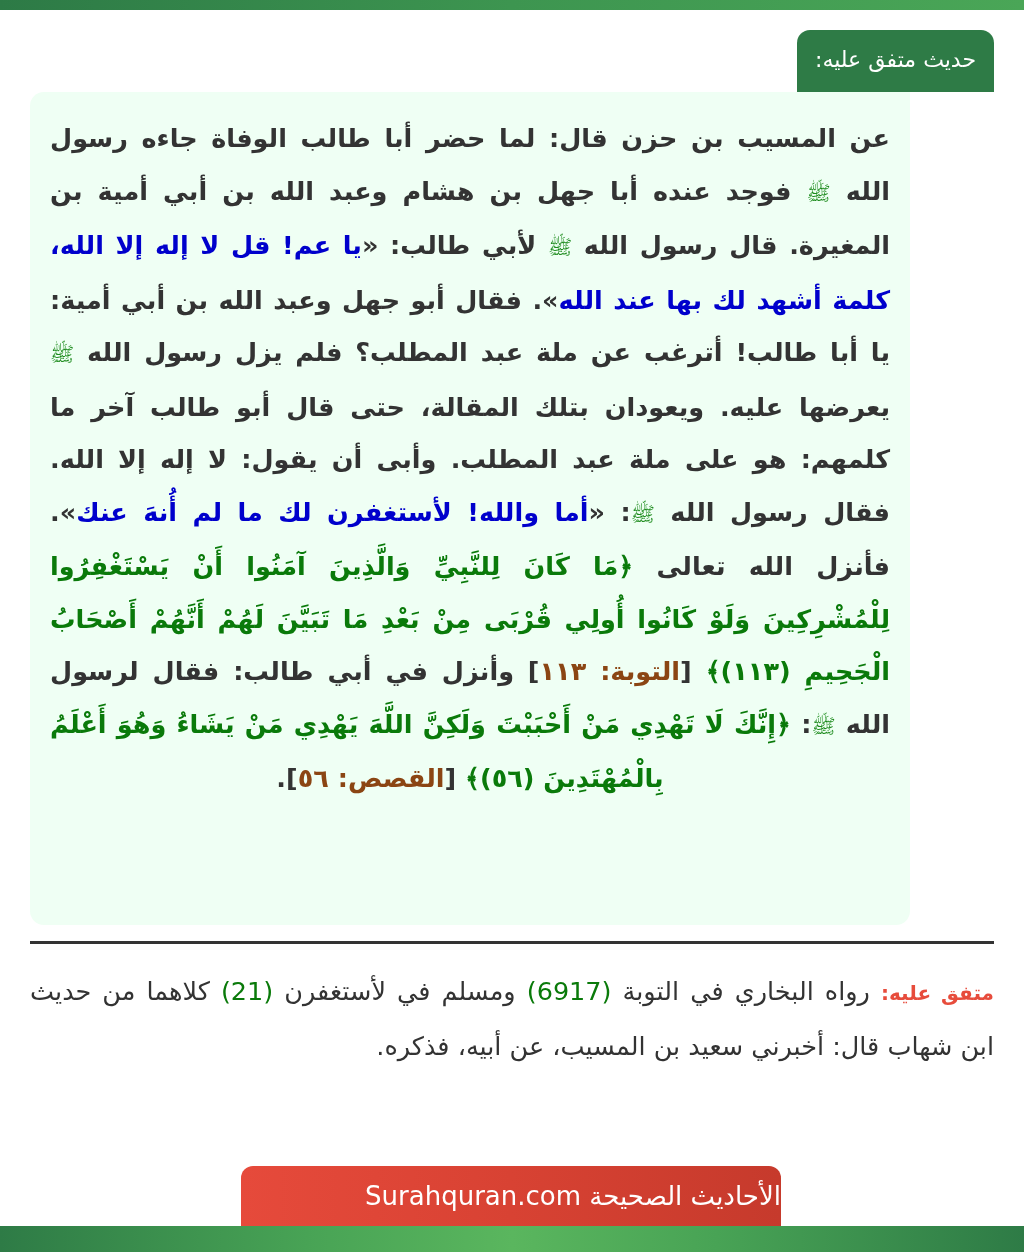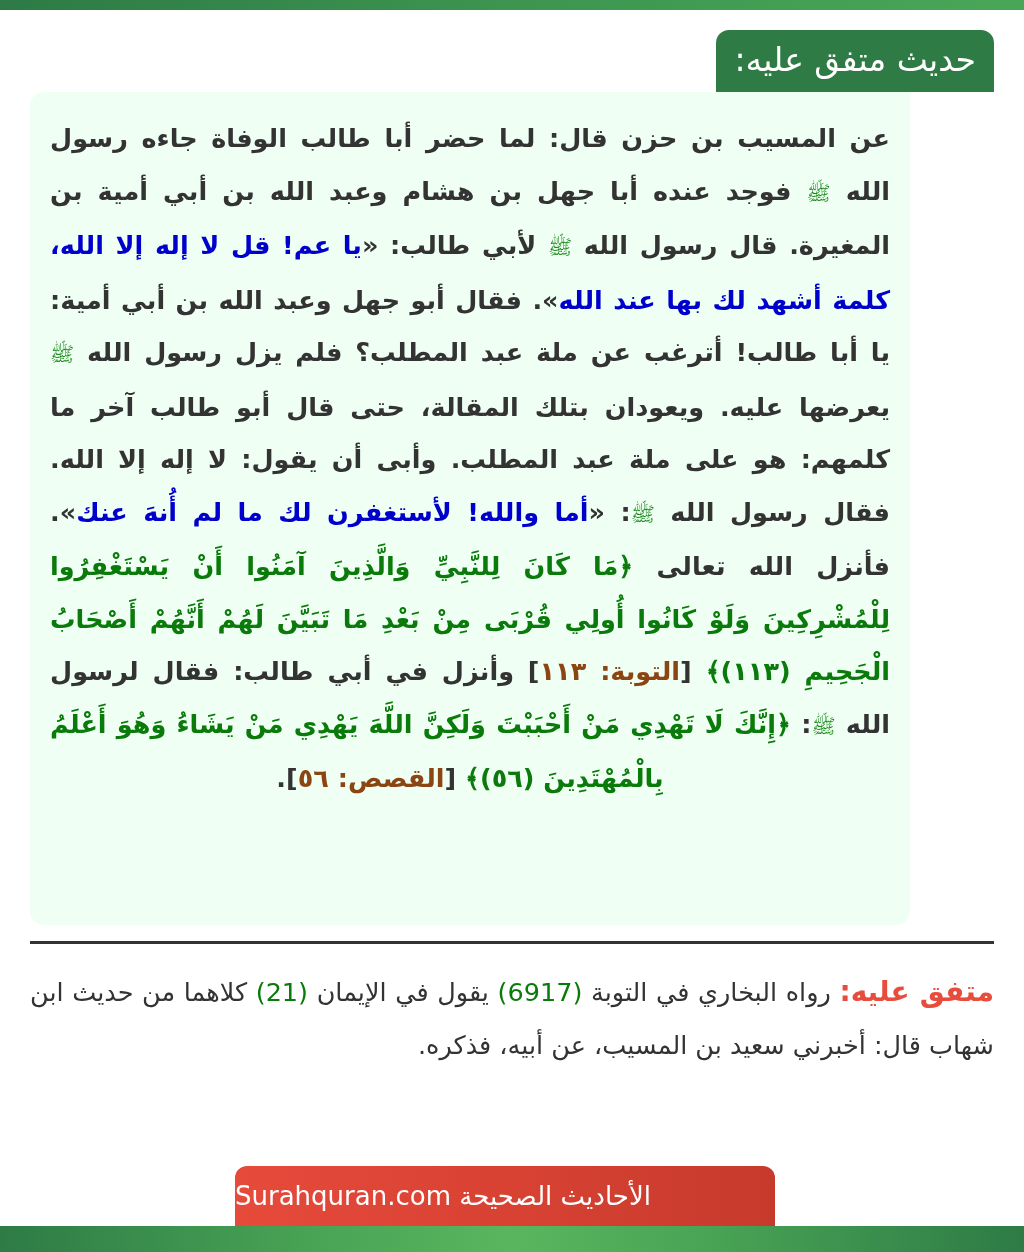--- a/index.html
+++ b/index.html
@@ -22,21 +22,21 @@
   }
   .header-badge {
     position: absolute;
     right: 30px;
     top: 30px;
     height: 62px;
     padding: 0 18px 0 18px;
     background: #2e7b46;
     color: #ffffff;
     border-radius: 13px 13px 0 0;
-    font-size: 33px;
+    font-size: 22px;
     line-height: 60px;
     direction: rtl;
     white-space: nowrap;
   }
   .hadith-card {
     position: absolute;
     left: 30px;
     top: 92px;
     width: 880px;
     height: 833px;
@@ -80,35 +80,35 @@
     direction: rtl;
     text-align: justify;
     font-size: 25.5px;
     line-height: 53px;
     color: #333333;
     margin: 0;
   }
   .takhrij .label {
     color: #e74c3c;
     font-weight: bold;
-    font-size: 28px;
+    font-size: 20px;
   }
   .takhrij .num { color: #0a7a0a; }
   .footer-button {
     position: absolute;
-    left: 235px;
+    left: 241px;
     top: 1166px;
     width: 540px;
     height: 62px;
     background: linear-gradient(90deg, #e64a3b 0%, #d84233 50%, #c63a2c 100%);
     border-radius: 12px 12px 0 0;
     color: #ffffff;
     font-size: 26px;
     line-height: 60px;
-    text-align: left;
+    text-align: right;
     direction: rtl;
     white-space: nowrap;
     z-index: 1;
   }
   .bottom-bar {
     position: absolute;
     left: 0;
     top: 1226px;
     width: 1024px;
     height: 26px;
@@ -124,19 +124,19 @@
 <div class="header-badge">
   <span>حديث متفق عليه:</span>
 </div>
 
 <div class="hadith-card">
   <p class="hadith-text"><span>عن المسيب بن حزن قال: لما حضر أبا طالب الوفاة جاءه رسول الله </span><span class="saw">ﷺ</span><span> فوجد عنده أبا جهل بن هشام وعبد الله بن أبي أمية بن المغيرة. قال رسول الله </span><span class="saw">ﷺ</span><span> لأبي طالب: «</span><span class="quote">يا عم! قل لا إله إلا الله، كلمة أشهد لك بها عند الله</span><span>». فقال أبو جهل وعبد الله بن أبي أمية: يا أبا طالب! أترغب عن ملة عبد المطلب؟ فلم يزل رسول الله </span><span class="saw">ﷺ</span><span> يعرضها عليه. ويعودان بتلك المقالة، حتى قال أبو طالب آخر ما كلمهم: هو على ملة عبد المطلب. وأبى أن يقول: لا إله إلا الله. فقال رسول الله </span><span class="saw">ﷺ</span><span>: «</span><span class="quote">أما والله! لأستغفرن لك ما لم أُنهَ عنك</span><span>». فأنزل الله تعالى </span><span class="quran">﴿مَا كَانَ لِلنَّبِيِّ وَالَّذِينَ آمَنُوا أَنْ يَسْتَغْفِرُوا لِلْمُشْرِكِينَ وَلَوْ كَانُوا أُولِي قُرْبَى مِنْ بَعْدِ مَا تَبَيَّنَ لَهُمْ أَنَّهُمْ أَصْحَابُ الْجَحِيمِ (١١٣)﴾</span><span> [</span><span class="ref">التوبة: ١١٣</span><span>] وأنزل في أبي طالب: فقال لرسول الله </span><span class="saw">ﷺ</span><span>: </span><span class="quran">﴿إِنَّكَ لَا تَهْدِي مَنْ أَحْبَبْتَ وَلَكِنَّ اللَّهَ يَهْدِي مَنْ يَشَاءُ وَهُوَ أَعْلَمُ بِالْمُهْتَدِينَ (٥٦)﴾</span><span> [</span><span class="ref">القصص: ٥٦</span><span>].</span></p>
 </div>
 
 <div class="divider"></div>
 
-<p class="takhrij"><span class="label">متفق عليه:</span><span> رواه البخاري في التوبة </span><span class="num">(6917)</span><span> يقول في الإيمان </span><span class="num">(21)</span><span> كلاهما من حديث ابن شهاب قال: أخبرني سعيد بن المسيب، عن أبيه، فذكره.</span></p>
+<p class="takhrij"><span class="label">متفق عليه:</span><span> رواه البخاري في التوبة </span><span class="num">(6917)</span><span> ومسلم في لأستغفرن </span><span class="num">(21)</span><span> كلاهما من حديث ابن شهاب قال: أخبرني سعيد بن المسيب، عن أبيه، فذكره.</span></p>
 
 <div class="footer-button">
   <span>الأحاديث الصحيحة Surahquran.com</span>
 </div>
 
 <div class="bottom-bar"></div>
 
 </body></html>

